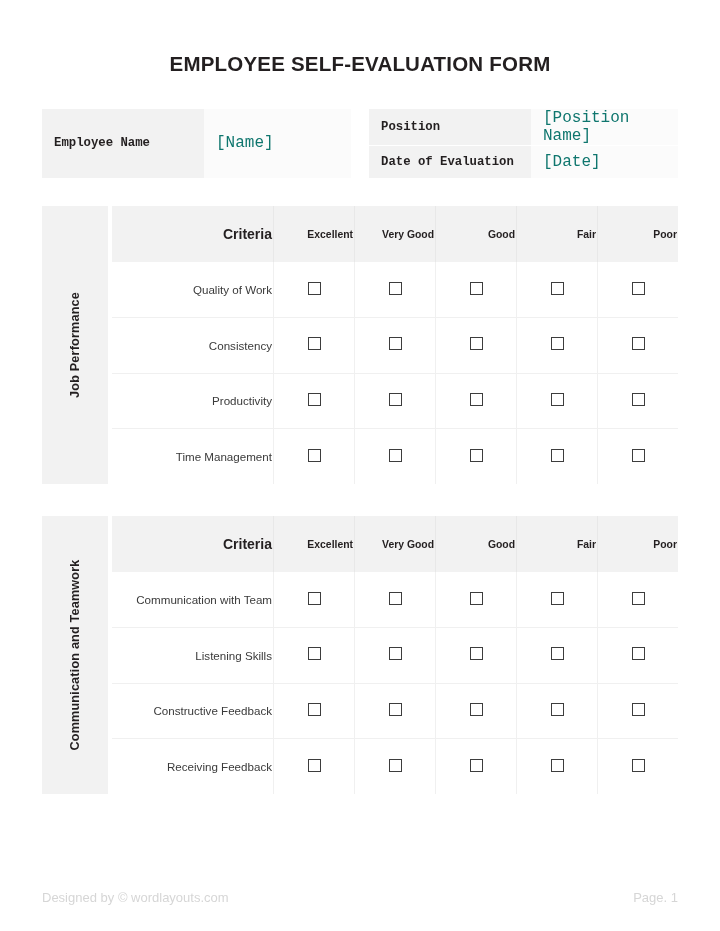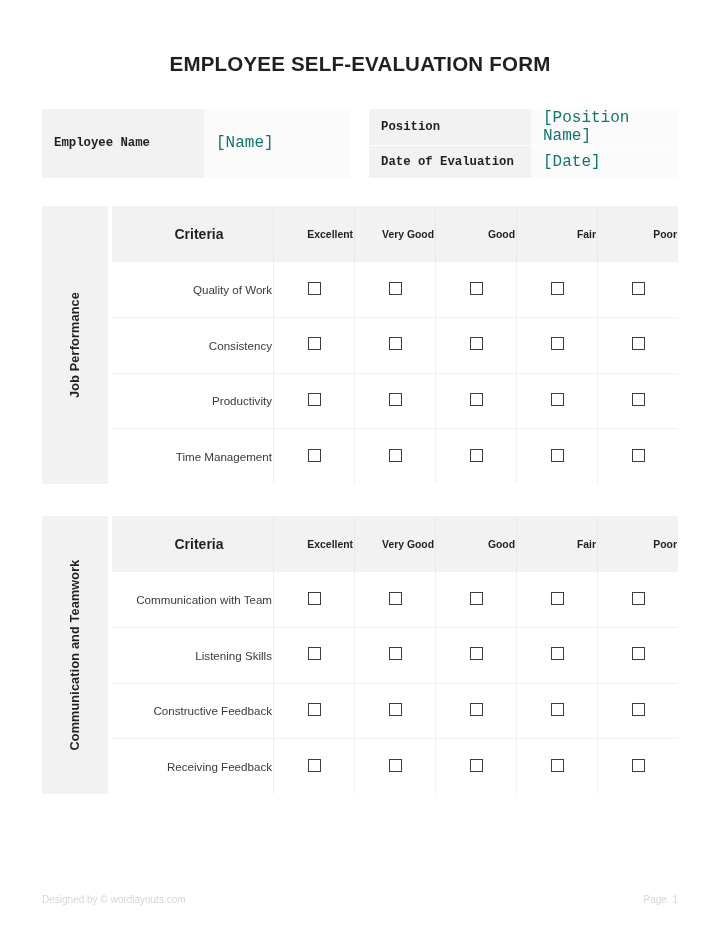--- a/index.html
+++ b/index.html
@@ -118,21 +118,21 @@
   .rating-table thead th {
     background: #f2f2f2;
     height: 54px;
     border-bottom: none;
     border-right: 1px solid #e8e8e8;
     vertical-align: middle;
   }
   .rating-table thead th:last-child { border-right: none; }
 
   .th-criteria {
-    text-align: center;
+    text-align: right;
     padding-left: 14px;
     font-size: 14px;
     font-weight: bold;
     color: #231f20;
   }
   .th-rating {
     text-align: right;
     font-size: 10.4px;
     font-weight: bold;
     color: #231f20;
@@ -166,21 +166,21 @@
 
   
   .footer {
     position: absolute;
     left: 42px;
     right: 42px;
     bottom: 26px;
     display: flex;
     justify-content: space-between;
     align-items: center;
-    font-size: 10px;
+    font-size: 13px;
     color: #d6d6d6;
     gap: 40px;
   }
 </style>
 </head>
 <body>
 
 <div class="page">
 
   <h1 class="doc-title">EMPLOYEE SELF-EVALUATION FORM</h1>

